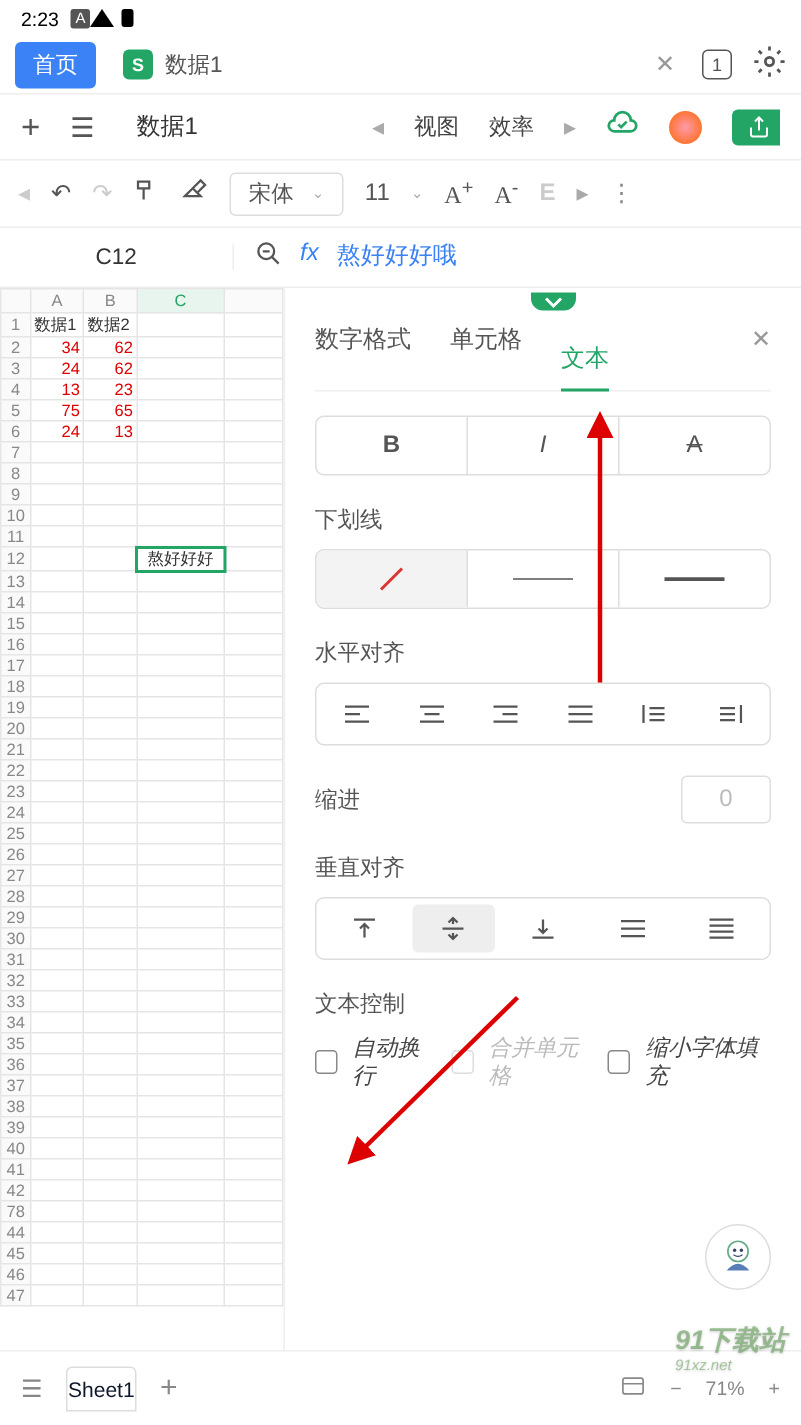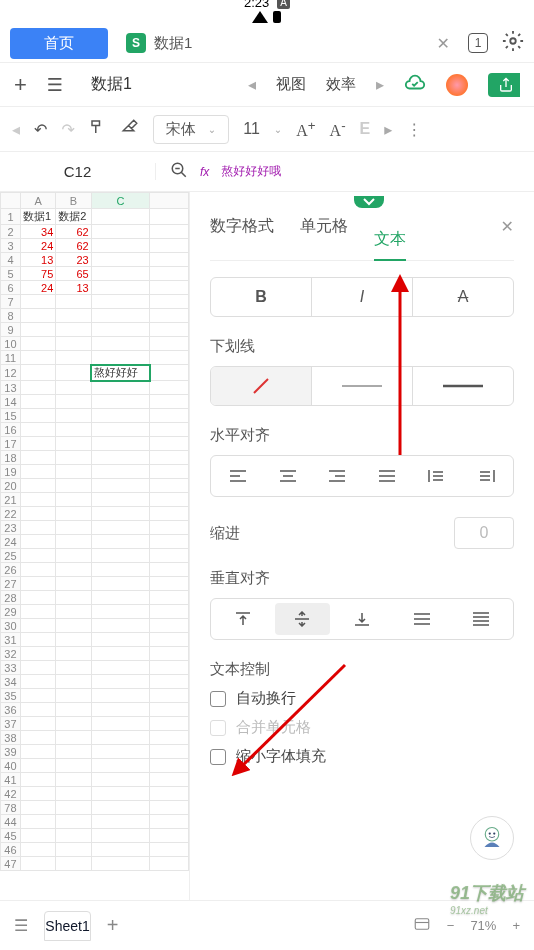--- a/index.html
+++ b/index.html
@@ -1,46 +1,46 @@
 <!DOCTYPE html>
 <html><head>
 <meta charset="utf-8">
 <style>
 * { margin: 0; padding: 0; box-sizing: border-box; font-family: -apple-system, sans-serif; }
 body { width: 534px; height: 950px; background: #fff; position: relative; overflow: hidden; }
 
 
-.status-bar { height: 24px; display: flex; justify-content: flex-end; align-items: center; padding: 0 14px; font-size: 13px; font-weight: 500; flex-direction: column; }
+.status-bar { height: 24px; display: flex; justify-content: flex-start; align-items: center; padding: 0 14px; font-size: 13px; font-weight: 500; }
 .status-left { display: flex; align-items: center; gap: 8px; }
 .status-right { display: flex; align-items: center; gap: 4px; }
 
 
 .top-tabs { height: 38px; display: flex; align-items: center; padding: 0 10px; gap: 6px; }
-.btn-home { background: #3b82f6; color: #fff; border-radius: 4px; padding: 6px 34px; font-size: 15px; }
+.btn-home { background: #3b82f6; color: #fff; border-radius: 4px; padding: 6px 12px; font-size: 15px; }
 .tab-file { display: flex; align-items: center; gap: 8px; padding: 0 12px; font-size: 15px; color: #555; flex: 1; }
 .tab-icon-s { width: 20px; height: 20px; background: #22a565; border-radius: 4px; color: #fff; display: flex; align-items: center; justify-content: center; font-size: 12px; font-weight: bold; }
 .tab-close { color: #999; font-size: 16px; margin-left: auto; }
 .top-right { display: flex; align-items: center; gap: 14px; }
 .top-right svg { width: 22px; height: 22px; }
 
 
 .main-toolbar { height: 45px; border-top: 1px solid #eee; border-bottom: 1px solid #eee; display: flex; align-items: center; padding: 0 14px; gap: 20px; }
 .main-toolbar .sheet-name { font-size: 16px; color: #333; flex: 1; margin-left: 8px; }
 .main-toolbar .nav-item { font-size: 15px; color: #444; }
 .avatar { width: 22px; height: 22px; border-radius: 50%; background: radial-gradient(#f9a, #f60); }
 .share-btn { background: #22a565; color: #fff; padding: 4px 6px 4px 10px; border-radius: 4px 0 0 4px; display: flex; align-items: center; }
 
 
 .format-toolbar { height: 45px; border-bottom: 1px solid #eee; display: flex; align-items: center; padding: 0 12px; gap: 14px; font-size: 16px; color: #555; }
 .font-select { border: 1px solid #ddd; border-radius: 4px; padding: 4px 12px; display: flex; align-items: center; gap: 12px; font-size: 15px; }
 
 
 .formula-row { height: 40px; display: flex; align-items: center; border-bottom: 1px solid #eee; }
 .cell-ref { width: 156px; text-align: center; font-size: 15px; color: #333; border-right: 1px solid #eee; }
-.formula-area { flex: 1; display: flex; align-items: center; padding: 0 14px; gap: 12px; font-size: 12px; color: #a21caf; position: relative;}
+.formula-area { flex: 1; display: flex; padding: 0 14px; gap: 12px; font-size: 16px; color: #3b82f6; position: relative;}
 .fx { font-style: italic; }
 .expand-tab { position: absolute; right: 150px; top: 35px; background: #22a565; width: 30px; height: 12px; border-radius: 0 0 8px 8px; }
 
 
 .main-split { display: flex; height: calc(950px - 24px - 38px - 45px - 45px - 40px - 50px); }
 .sheet-area { width: 190px; border-right: 1px solid #eee; display: flex; flex-direction: column; overflow: hidden; }
 .panel-area { flex: 1; padding: 10px 20px 0 20px; overflow-y: auto; }
 
 
 .sheet-grid { font-size: 11px; color: #333; position: relative; overflow: hidden; flex: 1; }
@@ -70,21 +70,21 @@
 .underline-opts > div:last-child { border-right: none; }
 .underline-opts > div.sel { background: #f3f3f3; }
 
 .halign-row, .valign-row { display: flex; gap: 4px; border: 1px solid #ddd; border-radius: 6px; padding: 4px; margin-bottom: 20px; }
 .halign-row > div, .valign-row > div { flex: 1; height: 32px; display: flex; align-items: center; justify-content: center; border-radius: 4px; }
 .halign-row > div.sel, .valign-row > div.sel { background: #eee; }
 
 .indent-row { display: flex; align-items: center; gap: 20px; margin-bottom: 20px; }
 .indent-val { border: 1px solid #ddd; border-radius: 4px; width: 60px; text-align: center; padding: 6px 0; color: #bbb; margin-left: auto; }
 
-.text-ctrl { display: flex; flex-direction: column; gap: 10px; }
+.text-ctrl { display: flex; gap: 10px; font-style: italic; }
 .chk-row { display: flex; align-items: center; gap: 10px; font-size: 15px; color: #444; }
 .chk { width: 16px; height: 16px; border: 1.5px solid #888; border-radius: 3px; }
 .chk.disabled { border-color: #ddd; }
 .chk-row.disabled { color: #bbb; }
 
 
 .bottom-bar { position: absolute; bottom: 0; left: 0; right: 0; height: 50px; border-top: 1px solid #eee; display: flex; align-items: center; padding: 0 14px; gap: 16px; background: #fff; }
 .sheet-tab { border: 1px solid #ddd; border-radius: 4px 4px 0 0; padding: 6px 0; font-size: 14px; color: #0f172a; }
 .bottom-right { margin-left: auto; display: flex; align-items: center; gap: 16px; color: #888; font-size: 13px; }
 
@@ -293,21 +293,21 @@
               <td class="row-h">11</td>
               <td></td>
               <td></td>
               <td></td>
               <td></td>
             </tr>
         <tr>
               <td class="row-h hilite">12</td>
               <td></td>
               <td></td>
-              <td class="sel" style="text-align:left">熬好好好</td>
+              <td class="sel" style="text-align:center">熬好好好</td>
               <td></td>
             </tr>
         <tr>
               <td class="row-h">13</td>
               <td></td>
               <td></td>
               <td></td>
               <td></td>
             </tr>
         <tr>

